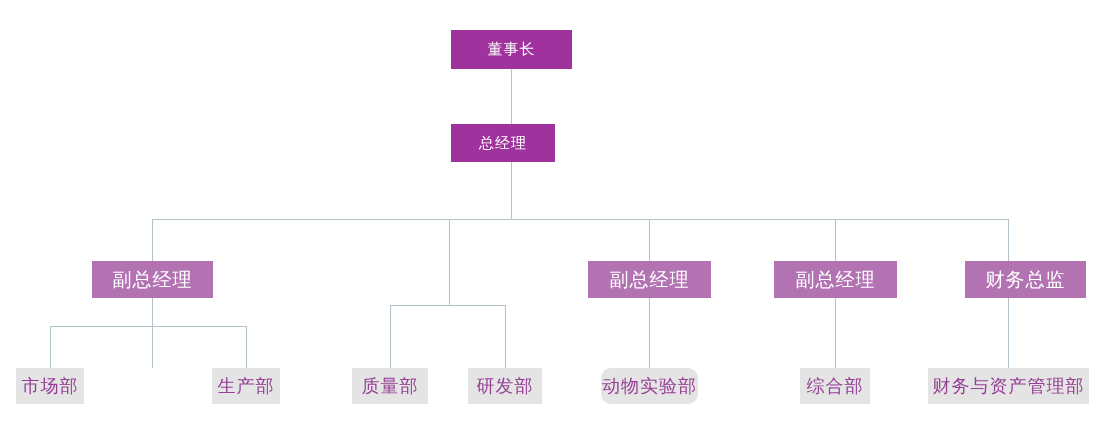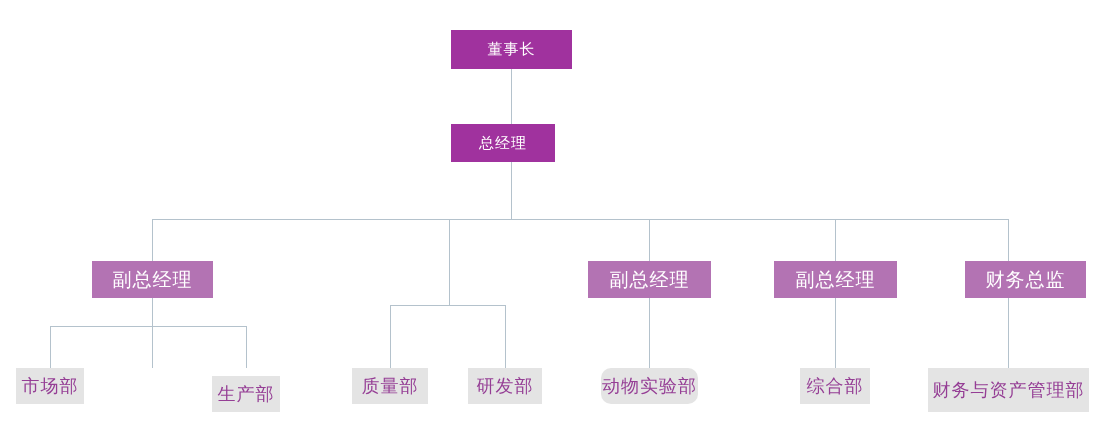--- a/index.html
+++ b/index.html
@@ -95,25 +95,25 @@
 
   <div class="node lv3" style="left:588px; top:261px; width:123px; height:37px;">副总经理</div>
 
   <div class="node lv3" style="left:774px; top:261px; width:123px; height:37px;">副总经理</div>
 
   <div class="node lv3" style="left:948px; top:261px; width:121px; height:37px;margin-left:17px;">财务总监</div>
 
   <div class="node lv4" style="left:16px; top:368px; width:68px; height:36px;">市场部</div>
 
 
-  <div class="node lv4" style="left:212px; top:368px; width:68px; height:36px;margin-top:8px;">生产部</div>
+  <div class="node lv4" style="left:212px; top:368px; width:68px; height:36px;">生产部</div>
 
   <div class="node lv4" style="left:352px; top:368px; width:76px; height:36px;text-align:right;">质量部</div>
 
   <div class="node lv4" style="left:468px; top:368px; width:74px; height:36px;">研发部</div>
 
   <div class="node lv4" style="left:601px; top:368px; width:97px; height:36px;border-radius:10px;">动物实验部</div>
 
   <div class="node lv4" style="left:800px; top:368px; width:70px; height:36px;">综合部</div>
 
-  <div class="node lv4" style="left:928px; top:368px; width:161px; height:44px;">财务与资产管理部</div>
+  <div class="node lv4" style="left:928px; top:368px; width:161px; height:36px;">财务与资产管理部</div>
 
 </div>
 
 </body></html>

